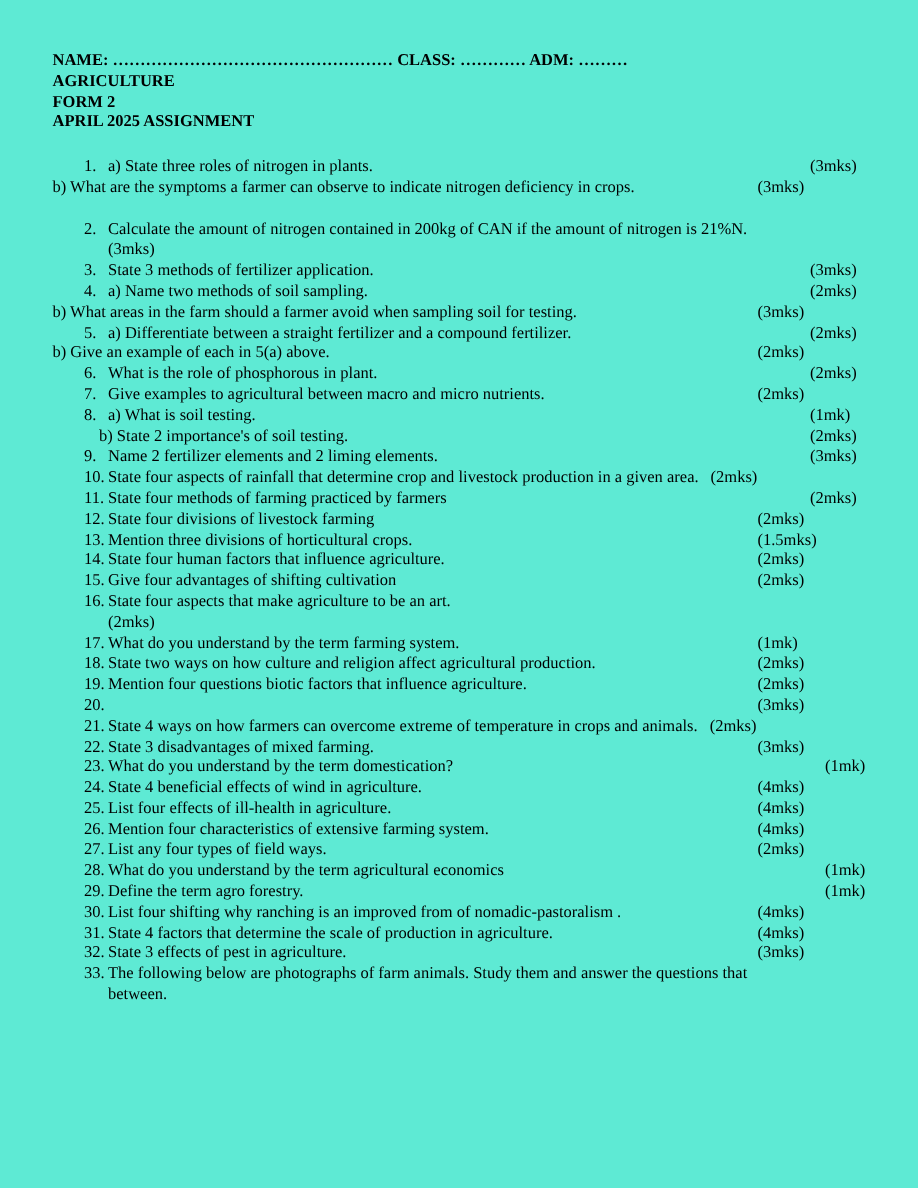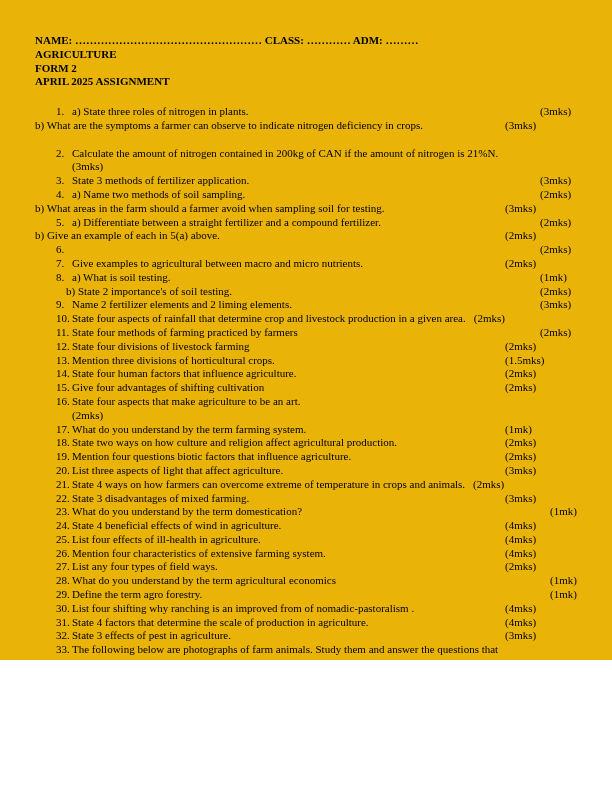--- a/index.html
+++ b/index.html
@@ -4,22 +4,22 @@
 <title>Agriculture Form 2 Assignment</title>
 <style>
   html, body {
     margin: 0;
     padding: 0;
     background: #ffffff;
   }
   .page {
     position: relative;
     width: 612px;
-    height: 660px;
-    background: #eab308;
+    height: 792px;
+    background: #5eead4;
     font-family: "Liberation Serif", "DejaVu Serif", serif;
     font-size: 11px;
     color: #000000;
     overflow: hidden;
     box-sizing: border-box;
   }
   .content {
     position: absolute;
     left: 35px;
     right: 35px;
@@ -88,37 +88,37 @@
         <div class="row"><span class="qnum">1.</span><span class="qtext indent-num">a) State three roles of nitrogen in plants.</span><span class="qmarks pos-right">(3mks)</span></div>
         <div class="row"><span class="qtext indent-margin">b) What are the symptoms a farmer can observe to indicate nitrogen deficiency in crops.</span><span class="qmarks pos-mid">(3mks)</span></div>
         <div class="row blank"></div>
         <div class="row"><span class="qnum">2.</span><span class="qtext indent-num">Calculate the amount of nitrogen contained in 200kg of CAN if the amount of nitrogen is 21%N.</span></div>
         <div class="row"><span class="qtext indent-text">(3mks)</span></div>
         <div class="row"><span class="qnum">3.</span><span class="qtext indent-num">State 3 methods of fertilizer application.</span><span class="qmarks pos-right">(3mks)</span></div>
         <div class="row"><span class="qnum">4.</span><span class="qtext indent-num">a) Name two methods of soil sampling.</span><span class="qmarks pos-right">(2mks)</span></div>
         <div class="row"><span class="qtext indent-margin">b) What areas in the farm should a farmer avoid when sampling soil for testing.</span><span class="qmarks pos-mid">(3mks)</span></div>
         <div class="row"><span class="qnum">5.</span><span class="qtext indent-num">a) Differentiate between a straight fertilizer and a compound fertilizer.</span><span class="qmarks pos-right">(2mks)</span></div>
         <div class="row"><span class="qtext indent-margin">b) Give an example of each in 5(a) above.</span><span class="qmarks pos-mid">(2mks)</span></div>
-        <div class="row"><span class="qnum">6.</span><span class="qmarks pos-right">(2mks)</span></div>
+        <div class="row"><span class="qnum">6.</span><span class="qtext indent-num">What is the role of phosphorous in plant.</span><span class="qmarks pos-right">(2mks)</span></div>
         <div class="row"><span class="qnum">7.</span><span class="qtext indent-num">Give examples to agricultural between macro and micro nutrients.</span><span class="qmarks pos-mid">(2mks)</span></div>
         <div class="row"><span class="qnum">8.</span><span class="qtext indent-num">a) What is soil testing.</span><span class="qmarks pos-right">(1mk)</span></div>
         <div class="row"><span class="qtext indent-sub">b) State 2 importance's of soil testing.</span><span class="qmarks pos-right">(2mks)</span></div>
         <div class="row"><span class="qnum">9.</span><span class="qtext indent-num">Name 2 fertilizer elements and 2 liming elements.</span><span class="qmarks pos-right">(3mks)</span></div>
         <div class="row"><span class="qnum">10.</span><span class="qtext indent-num">State four aspects of rainfall that determine crop and livestock production in a given area.</span><span class="qmarks pos-inline">(2mks)</span></div>
         <div class="row"><span class="qnum">11.</span><span class="qtext indent-num">State four methods of farming practiced by farmers</span><span class="qmarks pos-right">(2mks)</span></div>
         <div class="row"><span class="qnum">12.</span><span class="qtext indent-num">State four divisions of livestock farming</span><span class="qmarks pos-mid">(2mks)</span></div>
         <div class="row"><span class="qnum">13.</span><span class="qtext indent-num">Mention three divisions of horticultural crops.</span><span class="qmarks pos-mid">(1.5mks)</span></div>
         <div class="row"><span class="qnum">14.</span><span class="qtext indent-num">State four human factors that influence agriculture.</span><span class="qmarks pos-mid">(2mks)</span></div>
         <div class="row"><span class="qnum">15.</span><span class="qtext indent-num">Give four advantages of shifting cultivation</span><span class="qmarks pos-mid">(2mks)</span></div>
         <div class="row"><span class="qnum">16.</span><span class="qtext indent-num">State four aspects that make agriculture to be an art.</span></div>
         <div class="row"><span class="qtext indent-text">(2mks)</span></div>
         <div class="row"><span class="qnum">17.</span><span class="qtext indent-num">What do you understand by the term farming system.</span><span class="qmarks pos-mid">(1mk)</span></div>
         <div class="row"><span class="qnum">18.</span><span class="qtext indent-num">State two ways on how culture and religion affect agricultural production.</span><span class="qmarks pos-mid">(2mks)</span></div>
         <div class="row"><span class="qnum">19.</span><span class="qtext indent-num">Mention four questions biotic factors that influence agriculture.</span><span class="qmarks pos-mid">(2mks)</span></div>
-        <div class="row"><span class="qnum">20.</span><span class="qtext indent-num">List three aspects of light that affect agriculture.</span><span class="qmarks pos-mid">(3mks)</span></div>
+        <div class="row"><span class="qnum">20.</span><span class="qmarks pos-mid">(3mks)</span></div>
         <div class="row"><span class="qnum">21.</span><span class="qtext indent-num">State 4 ways on how farmers can overcome extreme of temperature in crops and animals.</span><span class="qmarks pos-inline">(2mks)</span></div>
         <div class="row"><span class="qnum">22.</span><span class="qtext indent-num">State 3 disadvantages of mixed farming.</span><span class="qmarks pos-mid">(3mks)</span></div>
         <div class="row"><span class="qnum">23.</span><span class="qtext indent-num">What do you understand by the term domestication?</span><span class="qmarks pos-far">(1mk)</span></div>
         <div class="row"><span class="qnum">24.</span><span class="qtext indent-num">State 4 beneficial effects of wind in agriculture.</span><span class="qmarks pos-mid">(4mks)</span></div>
         <div class="row"><span class="qnum">25.</span><span class="qtext indent-num">List four effects of ill-health in agriculture.</span><span class="qmarks pos-mid">(4mks)</span></div>
         <div class="row"><span class="qnum">26.</span><span class="qtext indent-num">Mention four characteristics of extensive farming system.</span><span class="qmarks pos-mid">(4mks)</span></div>
         <div class="row"><span class="qnum">27.</span><span class="qtext indent-num">List any four types of field ways.</span><span class="qmarks pos-mid">(2mks)</span></div>
         <div class="row"><span class="qnum">28.</span><span class="qtext indent-num">What do you understand by the term agricultural economics</span><span class="qmarks pos-far">(1mk)</span></div>
         <div class="row"><span class="qnum">29.</span><span class="qtext indent-num">Define the term agro forestry.</span><span class="qmarks pos-far">(1mk)</span></div>
         <div class="row"><span class="qnum">30.</span><span class="qtext indent-num">List four shifting why ranching is an improved from of nomadic-pastoralism .</span><span class="qmarks pos-mid">(4mks)</span></div>

